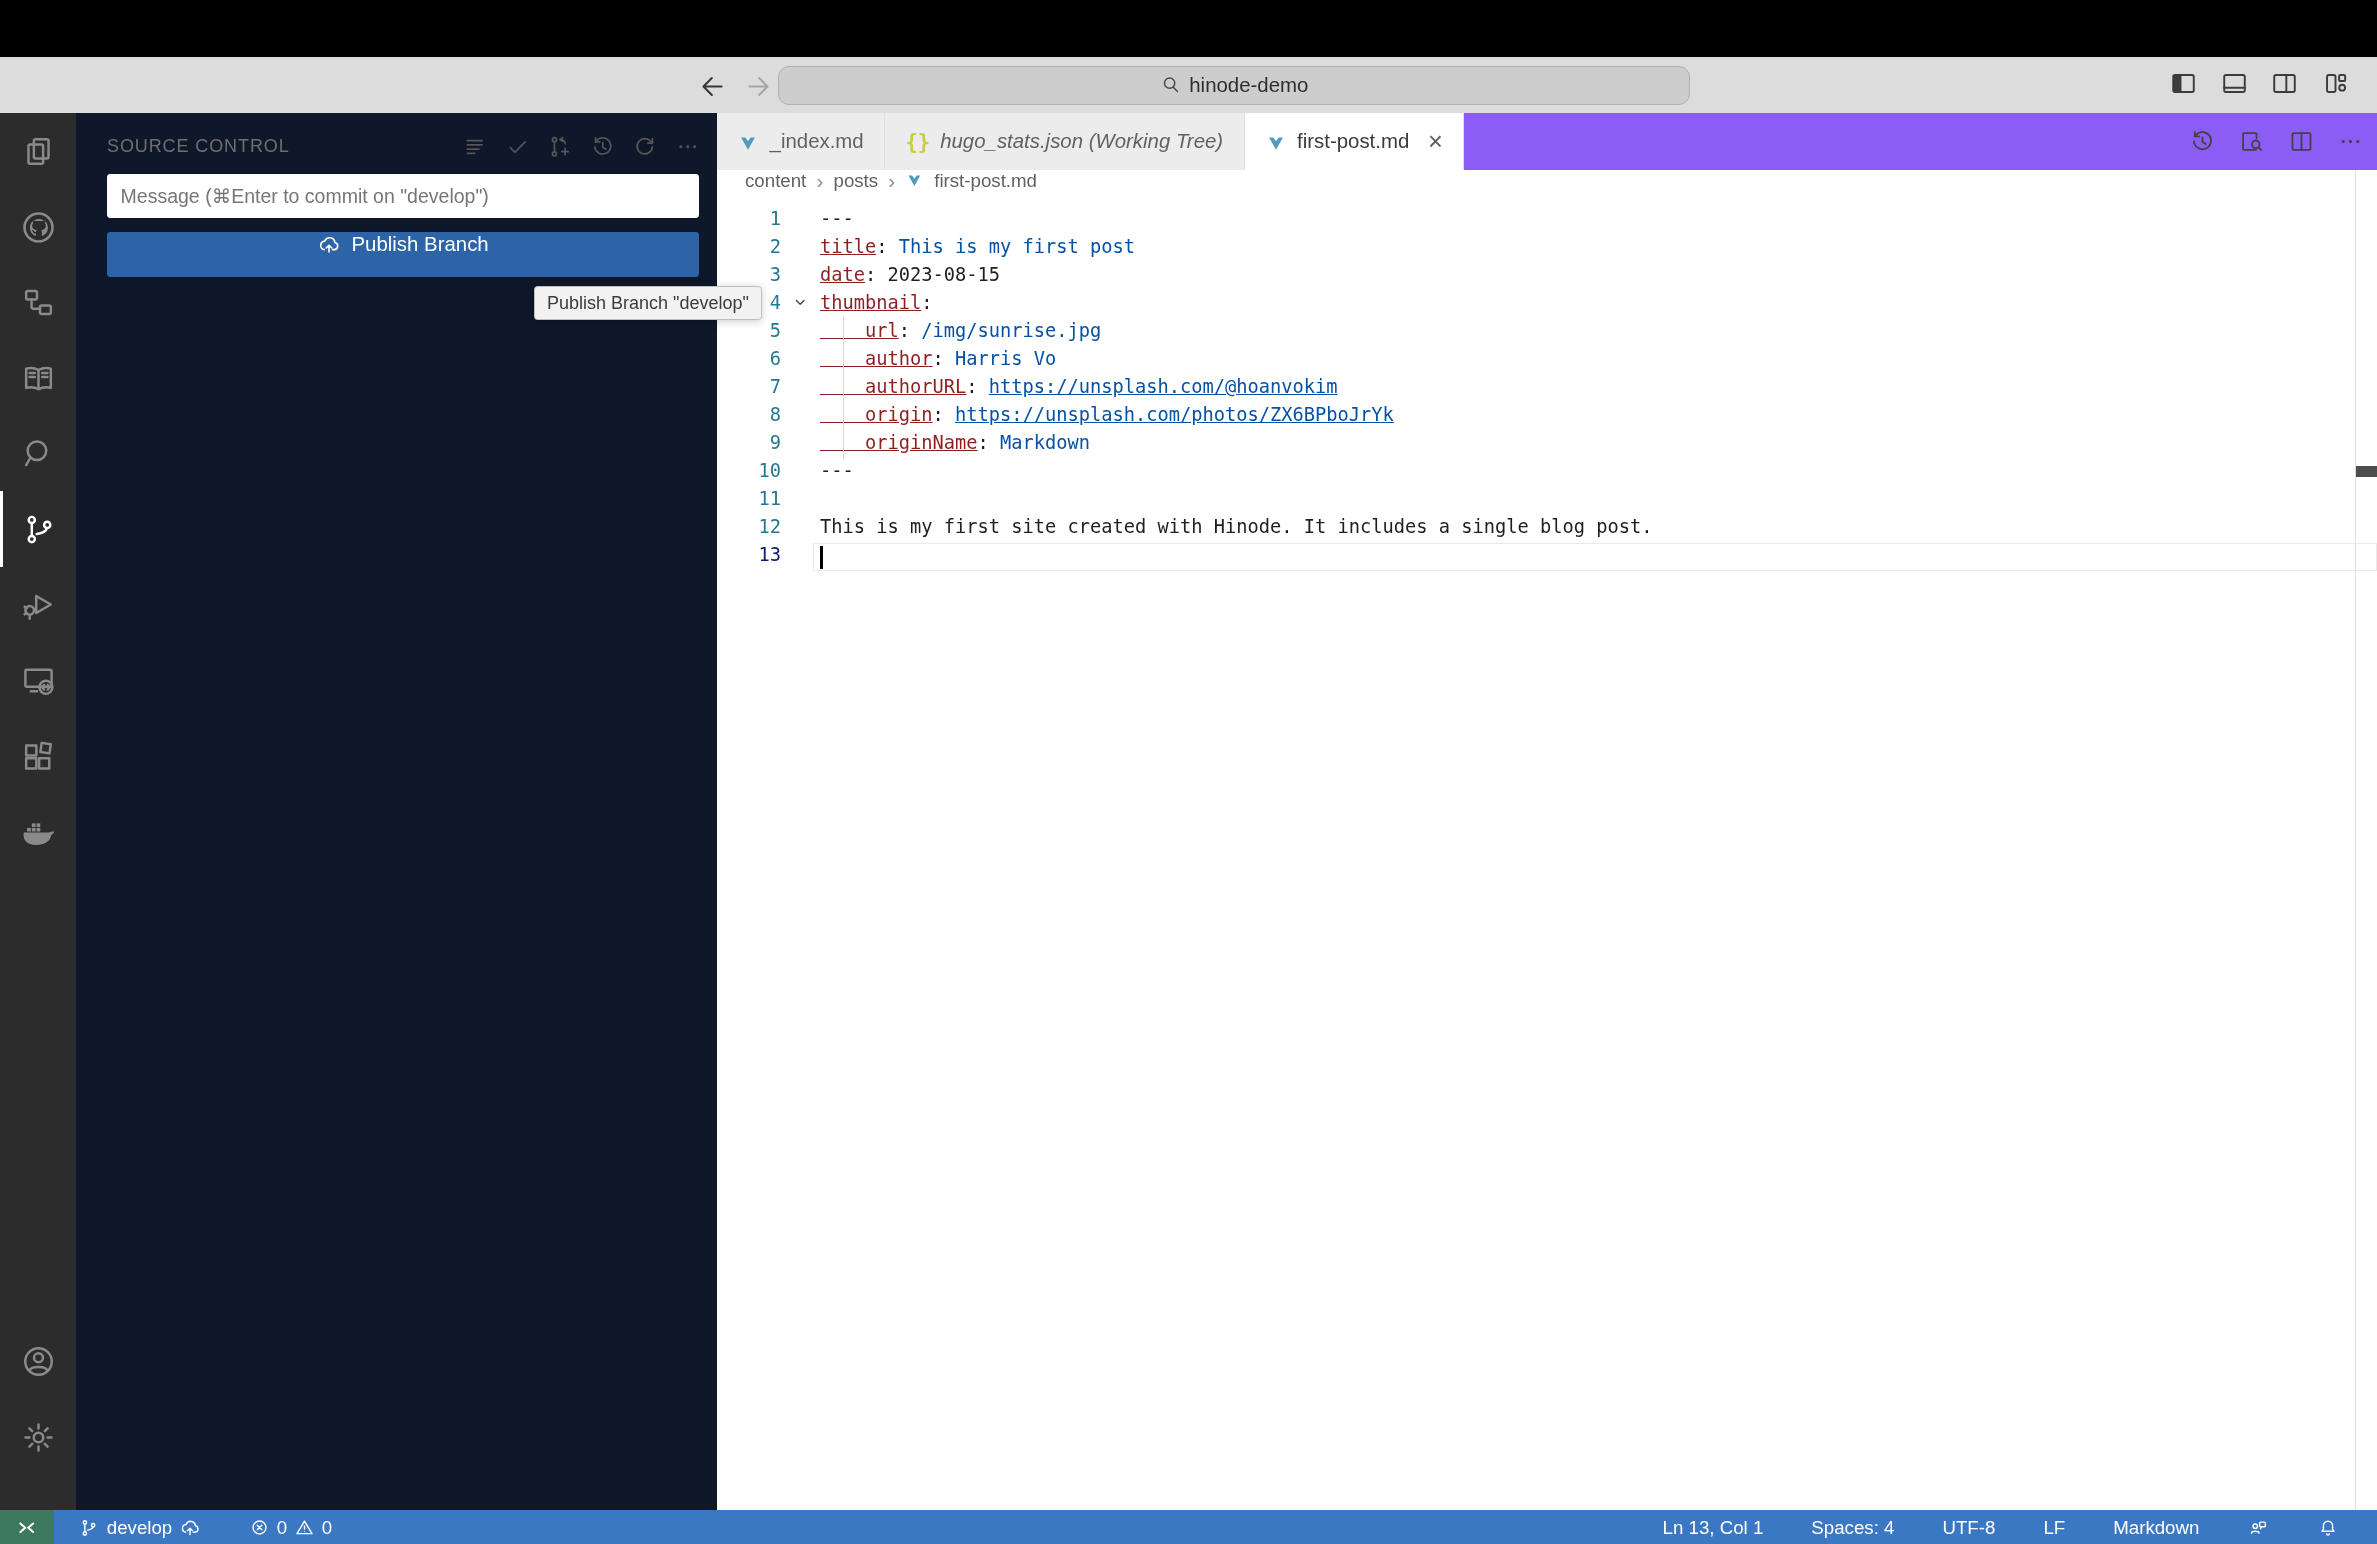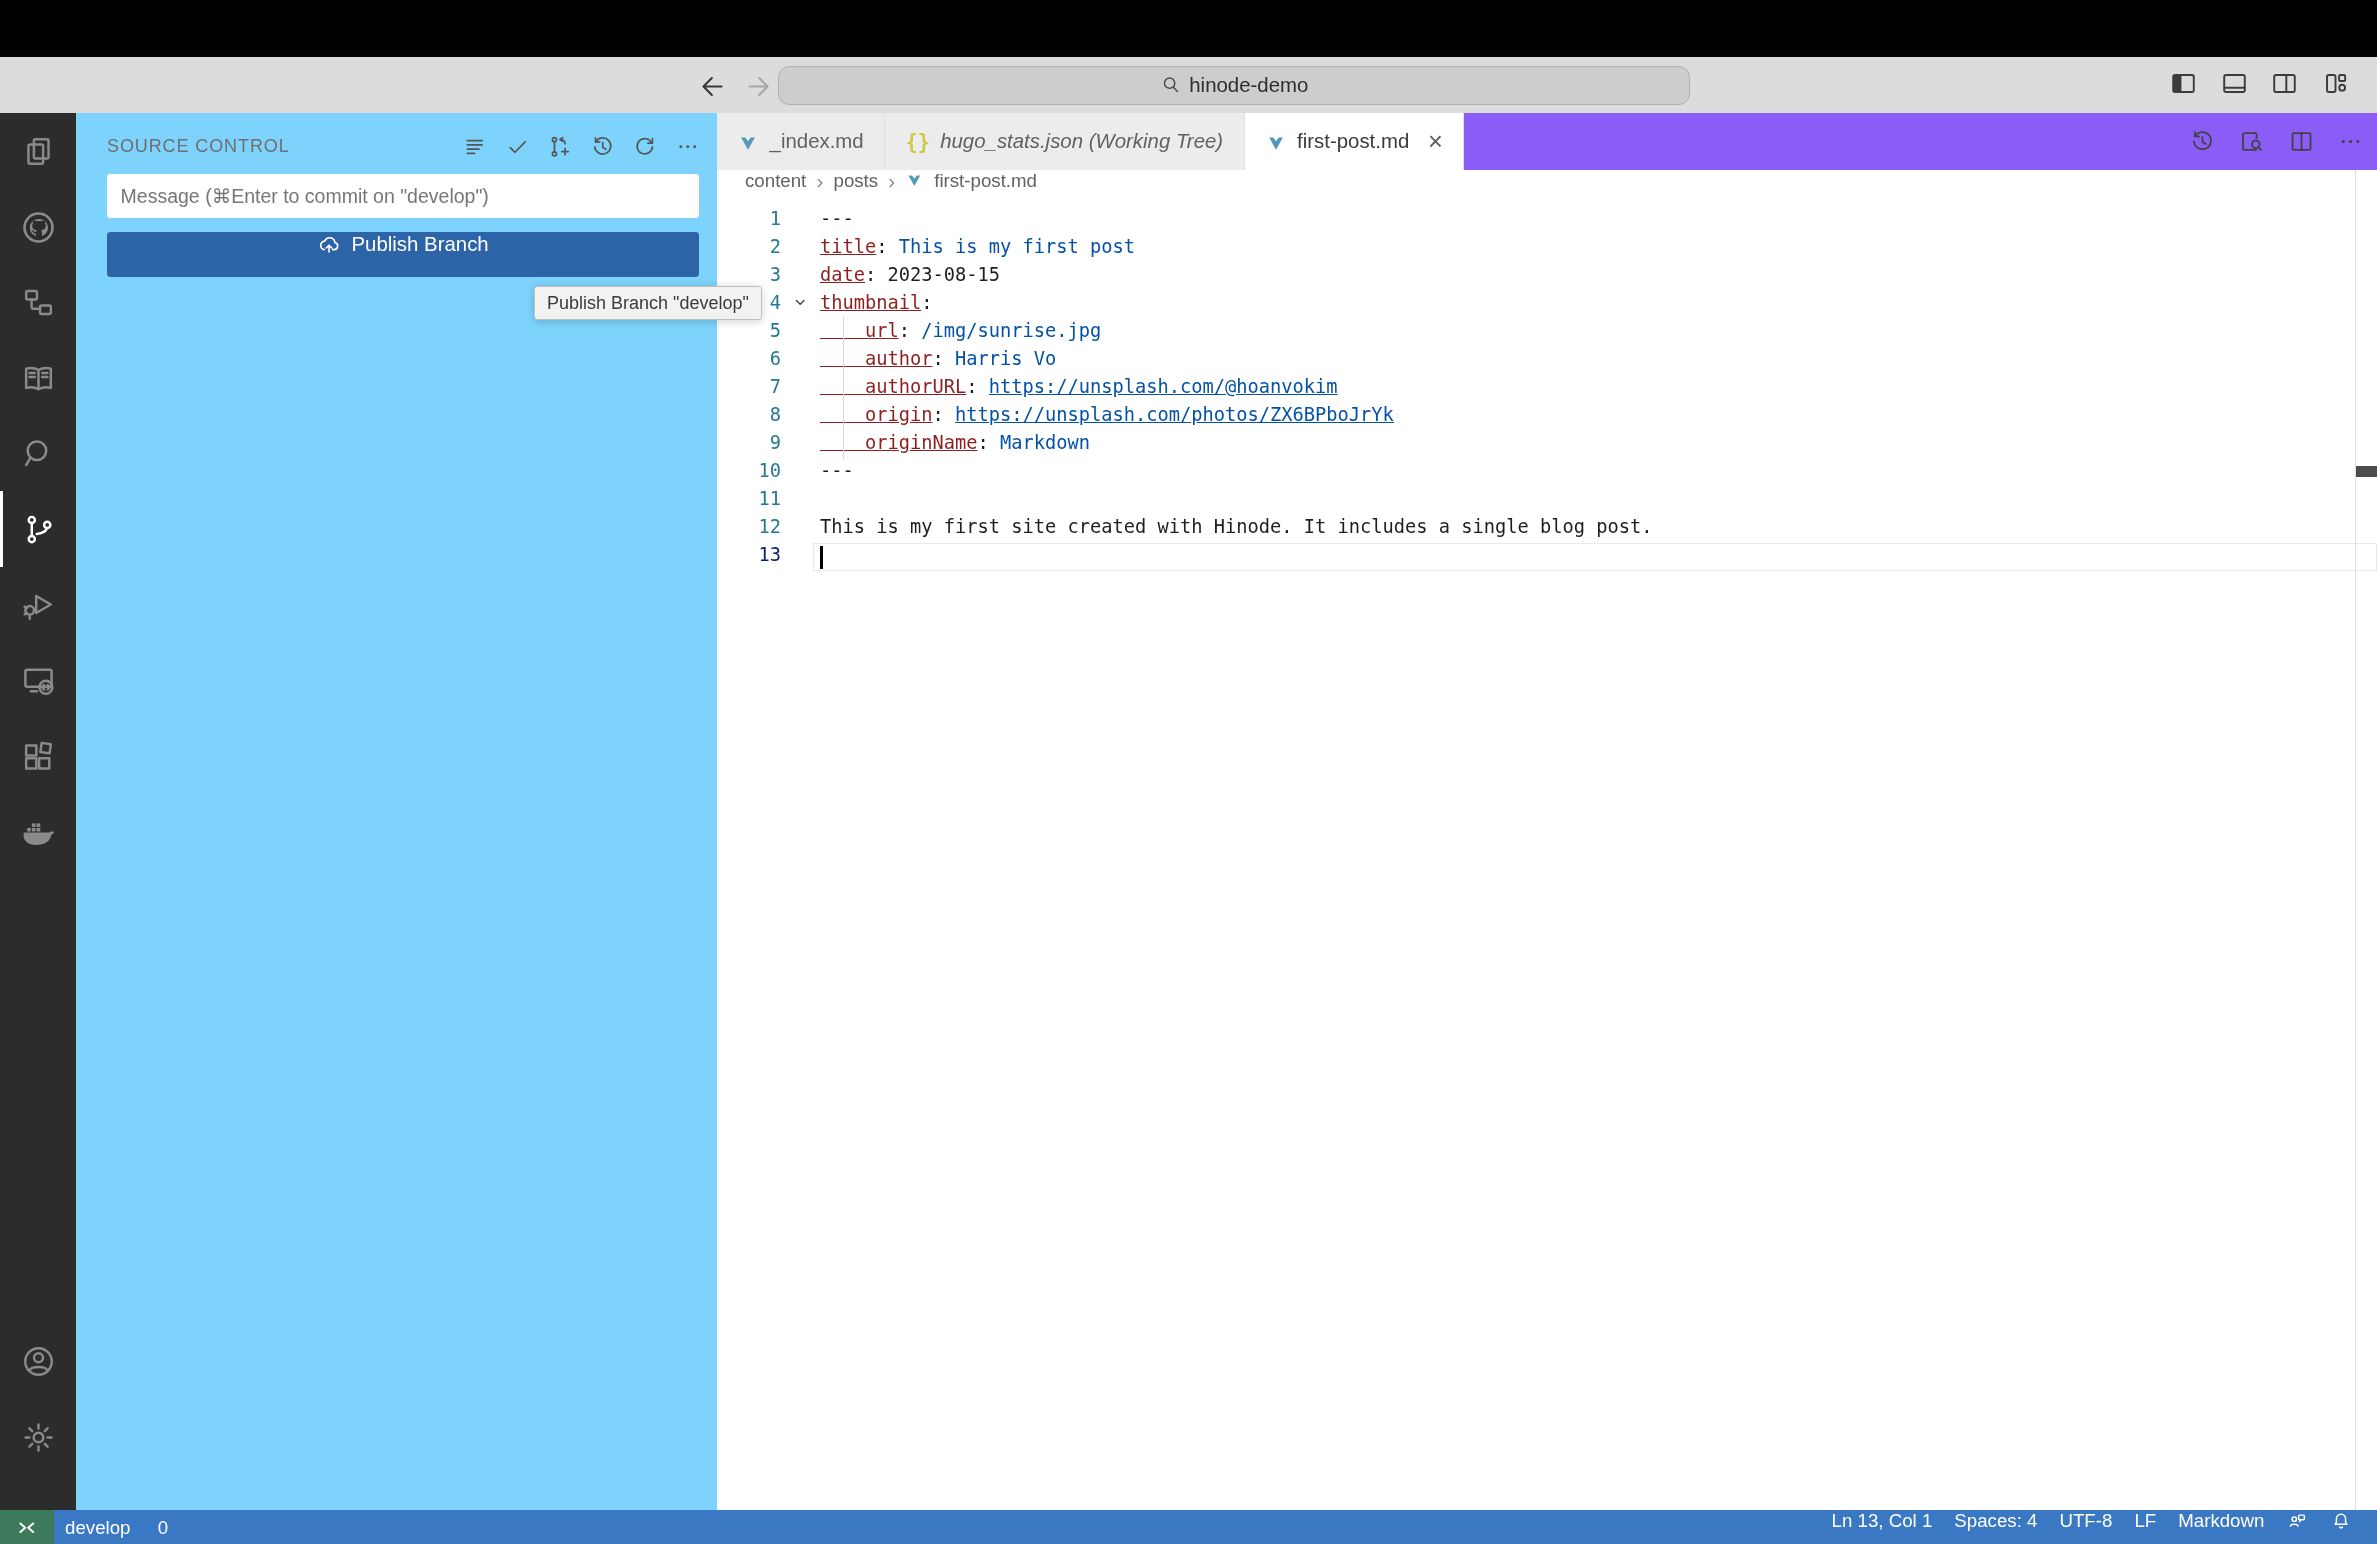--- a/index.html
+++ b/index.html
@@ -23,21 +23,21 @@
   .title-right{right:25.5px;top:10.2px;display:flex;gap:18.7px;align-items:center;color:#3c3c3c;}
   .title-right .tbtn{width:32px;height:32px;display:flex;align-items:center;justify-content:center;}
 
   
   .activitybar{left:0;top:113px;width:76px;height:1397px;background:#2c2c2c;}
   .act-item{position:absolute;left:0;width:76px;height:76px;display:flex;align-items:center;justify-content:center;color:#8a8a8a;}
   .act-item.active{color:#ffffff;border-left:3.4px solid #ffffff;}
   .act-item.active svg{margin-left:-3.4px;}
 
   
-  .sidebar{left:76px;top:113px;width:642px;height:1397px;background:#7dd3fc;border-right:0.8px solid #d9d9d9;box-sizing:border-box;}
+  .sidebar{left:76px;top:113px;width:642px;height:1397px;background:#0f172a;border-right:0.8px solid #d9d9d9;box-sizing:border-box;}
   .sc-header{position:absolute;left:31px;top:15.3px;right:17px;height:37px;display:flex;align-items:center;}
   .sc-title{font-size:18px;letter-spacing:0.9px;color:#6f6f6f;}
   .sc-tools{margin-left:auto;display:flex;gap:17px;align-items:center;color:#565656;}
   .sc-tools .sbtn{width:25.5px;height:25.5px;display:flex;align-items:center;justify-content:center;}
   .msg-input{
     position:absolute;left:31px;top:61px;width:592px;height:44px;box-sizing:border-box;
     background:#ffffff;border:none;border-radius:3.4px;padding:0 13.6px;font-size:19.5px;
     font-family:"Liberation Sans",sans-serif;color:#333;outline:none;
   }
   .msg-input::placeholder{color:#767676;}
@@ -80,21 +80,21 @@
 
   .indent-guide{left:126px;top:204px;width:0.8px;height:142px;background:#d6d6d6;}
   .cur-line{left:96px;top:430px;width:1564px;height:28px;border:1.7px solid #e9e9e9;box-sizing:border-box;background:transparent;}
   .cursor{left:103px;top:433px;width:2.5px;height:23px;background:#000;}
   .ruler-line{left:1638px;top:57px;width:0.8px;height:1340px;background:#e0e0e0;}
   .ruler-mark{left:1639px;top:353px;width:21px;height:11px;background:#4d4d4d;}
 
   
   .statusbar{left:0;top:1510px;width:2377px;height:35px;background:#3b78c4;display:flex;align-items:center;color:#ffffff;font-size:18.7px;}
   .remote-block{width:54px;height:35px;background:#3d7a5c;display:flex;align-items:center;justify-content:center;flex:none;}
-  .sb-item{display:flex;align-items:center;gap:6.8px;padding:0 11px;height:35px;flex-direction:column;}
+  .sb-item{display:flex;align-items:center;gap:6.8px;padding:0 24px;height:35px;}
   .sb-right{margin-left:auto;display:flex;align-items:center;padding-right:13.6px;}
   .sb-num{font-size:18.7px;}
 </style>
 </head>
 <body>
 
 <div class="abs black-strip"></div>
 
 <div class="abs titlebar">
   <div class="abs nav-arrow" style="left:695px;color:#383838;">

